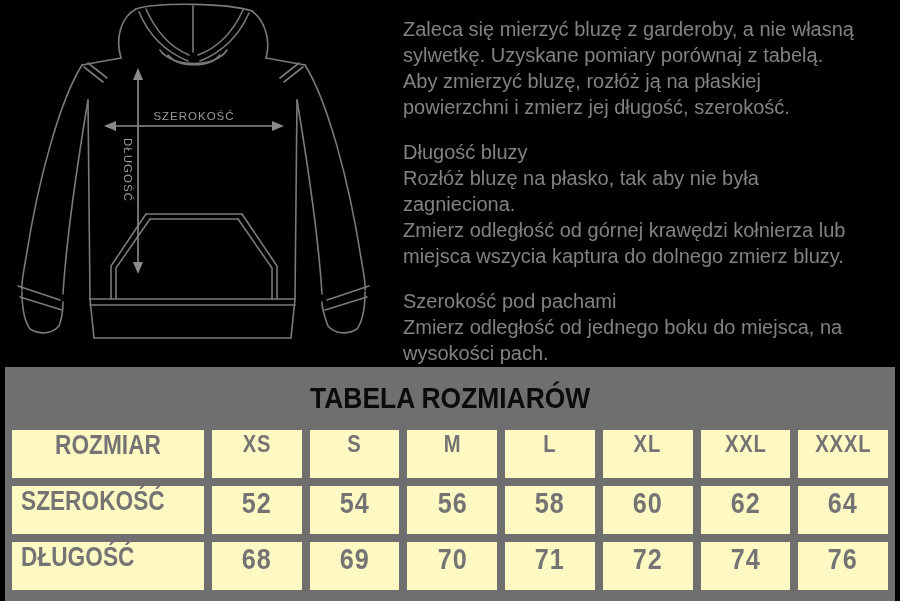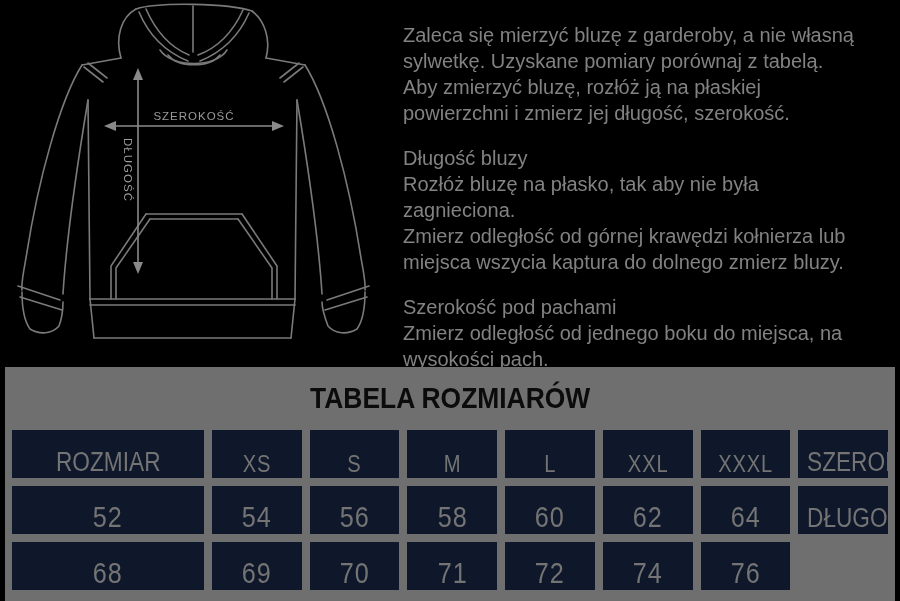--- a/index.html
+++ b/index.html
@@ -18,21 +18,21 @@
   }
 
   
   .instructions {
     position: absolute; left: 403px; top: 4px;
     width: 494px;
     color: #828282;
     font-size: 20px; line-height: 26px;
   }
   .instructions p {
-    margin: 18px 0 19px 0;
+    margin: 12px 0 19px 0;
     white-space: pre-line;
   }
 
   
   .size-panel {
     position: absolute; left: 5px; top: 367px;
     width: 890px; height: 266px;
     background: #6f6f6f;
     box-sizing: border-box;
     padding: 7px;
@@ -45,24 +45,24 @@
     margin-bottom: 8px;
   }
   .size-title .cnd { transform: scaleX(0.88); }
   .size-grid {
     display: grid;
     grid-template-columns: 192px repeat(7, 1fr);
     grid-auto-rows: 48px;
     gap: 8px;
   }
   .cell {
-    background: #0f172a;
+    background: #fef9c3;
     color: #747474;
-    font-weight: normal;
-    display: flex; align-items: flex-end; justify-content: center;
+    font-weight: bold;
+    display: flex; align-items: flex-start; justify-content: center;
     overflow: hidden;
   }
   .cell .cnd { display: inline-block; transform: scaleX(0.84); transform-origin: center; }
   .cell.rowlabel { justify-content: flex-start; padding-left: 9px; }
   .cell.rowlabel .cnd { transform-origin: left center; }
   .cell.corner { font-size: 27px; }
   .cell.sizehead { font-size: 24px; letter-spacing: 1px; }
   .cell.rowlabel { font-size: 27px; }
   .cell.val { font-size: 30px; letter-spacing: 1px; }
 </style>
@@ -181,20 +181,23 @@
     <div class="cell sizehead">
         <span class="cnd">S</span>
       </div>
     <div class="cell sizehead">
         <span class="cnd">M</span>
       </div>
     <div class="cell sizehead">
         <span class="cnd">L</span>
       </div>
     <div class="cell sizehead">
+        <span class="cnd">XL</span>
+      </div>
+    <div class="cell sizehead">
         <span class="cnd">XXL</span>
       </div>
     <div class="cell sizehead">
         <span class="cnd">XXXL</span>
       </div>
 
     <div class="cell rowlabel">
         <span class="cnd">SZEROKOŚĆ</span>
       </div>
     <div class="cell val">

